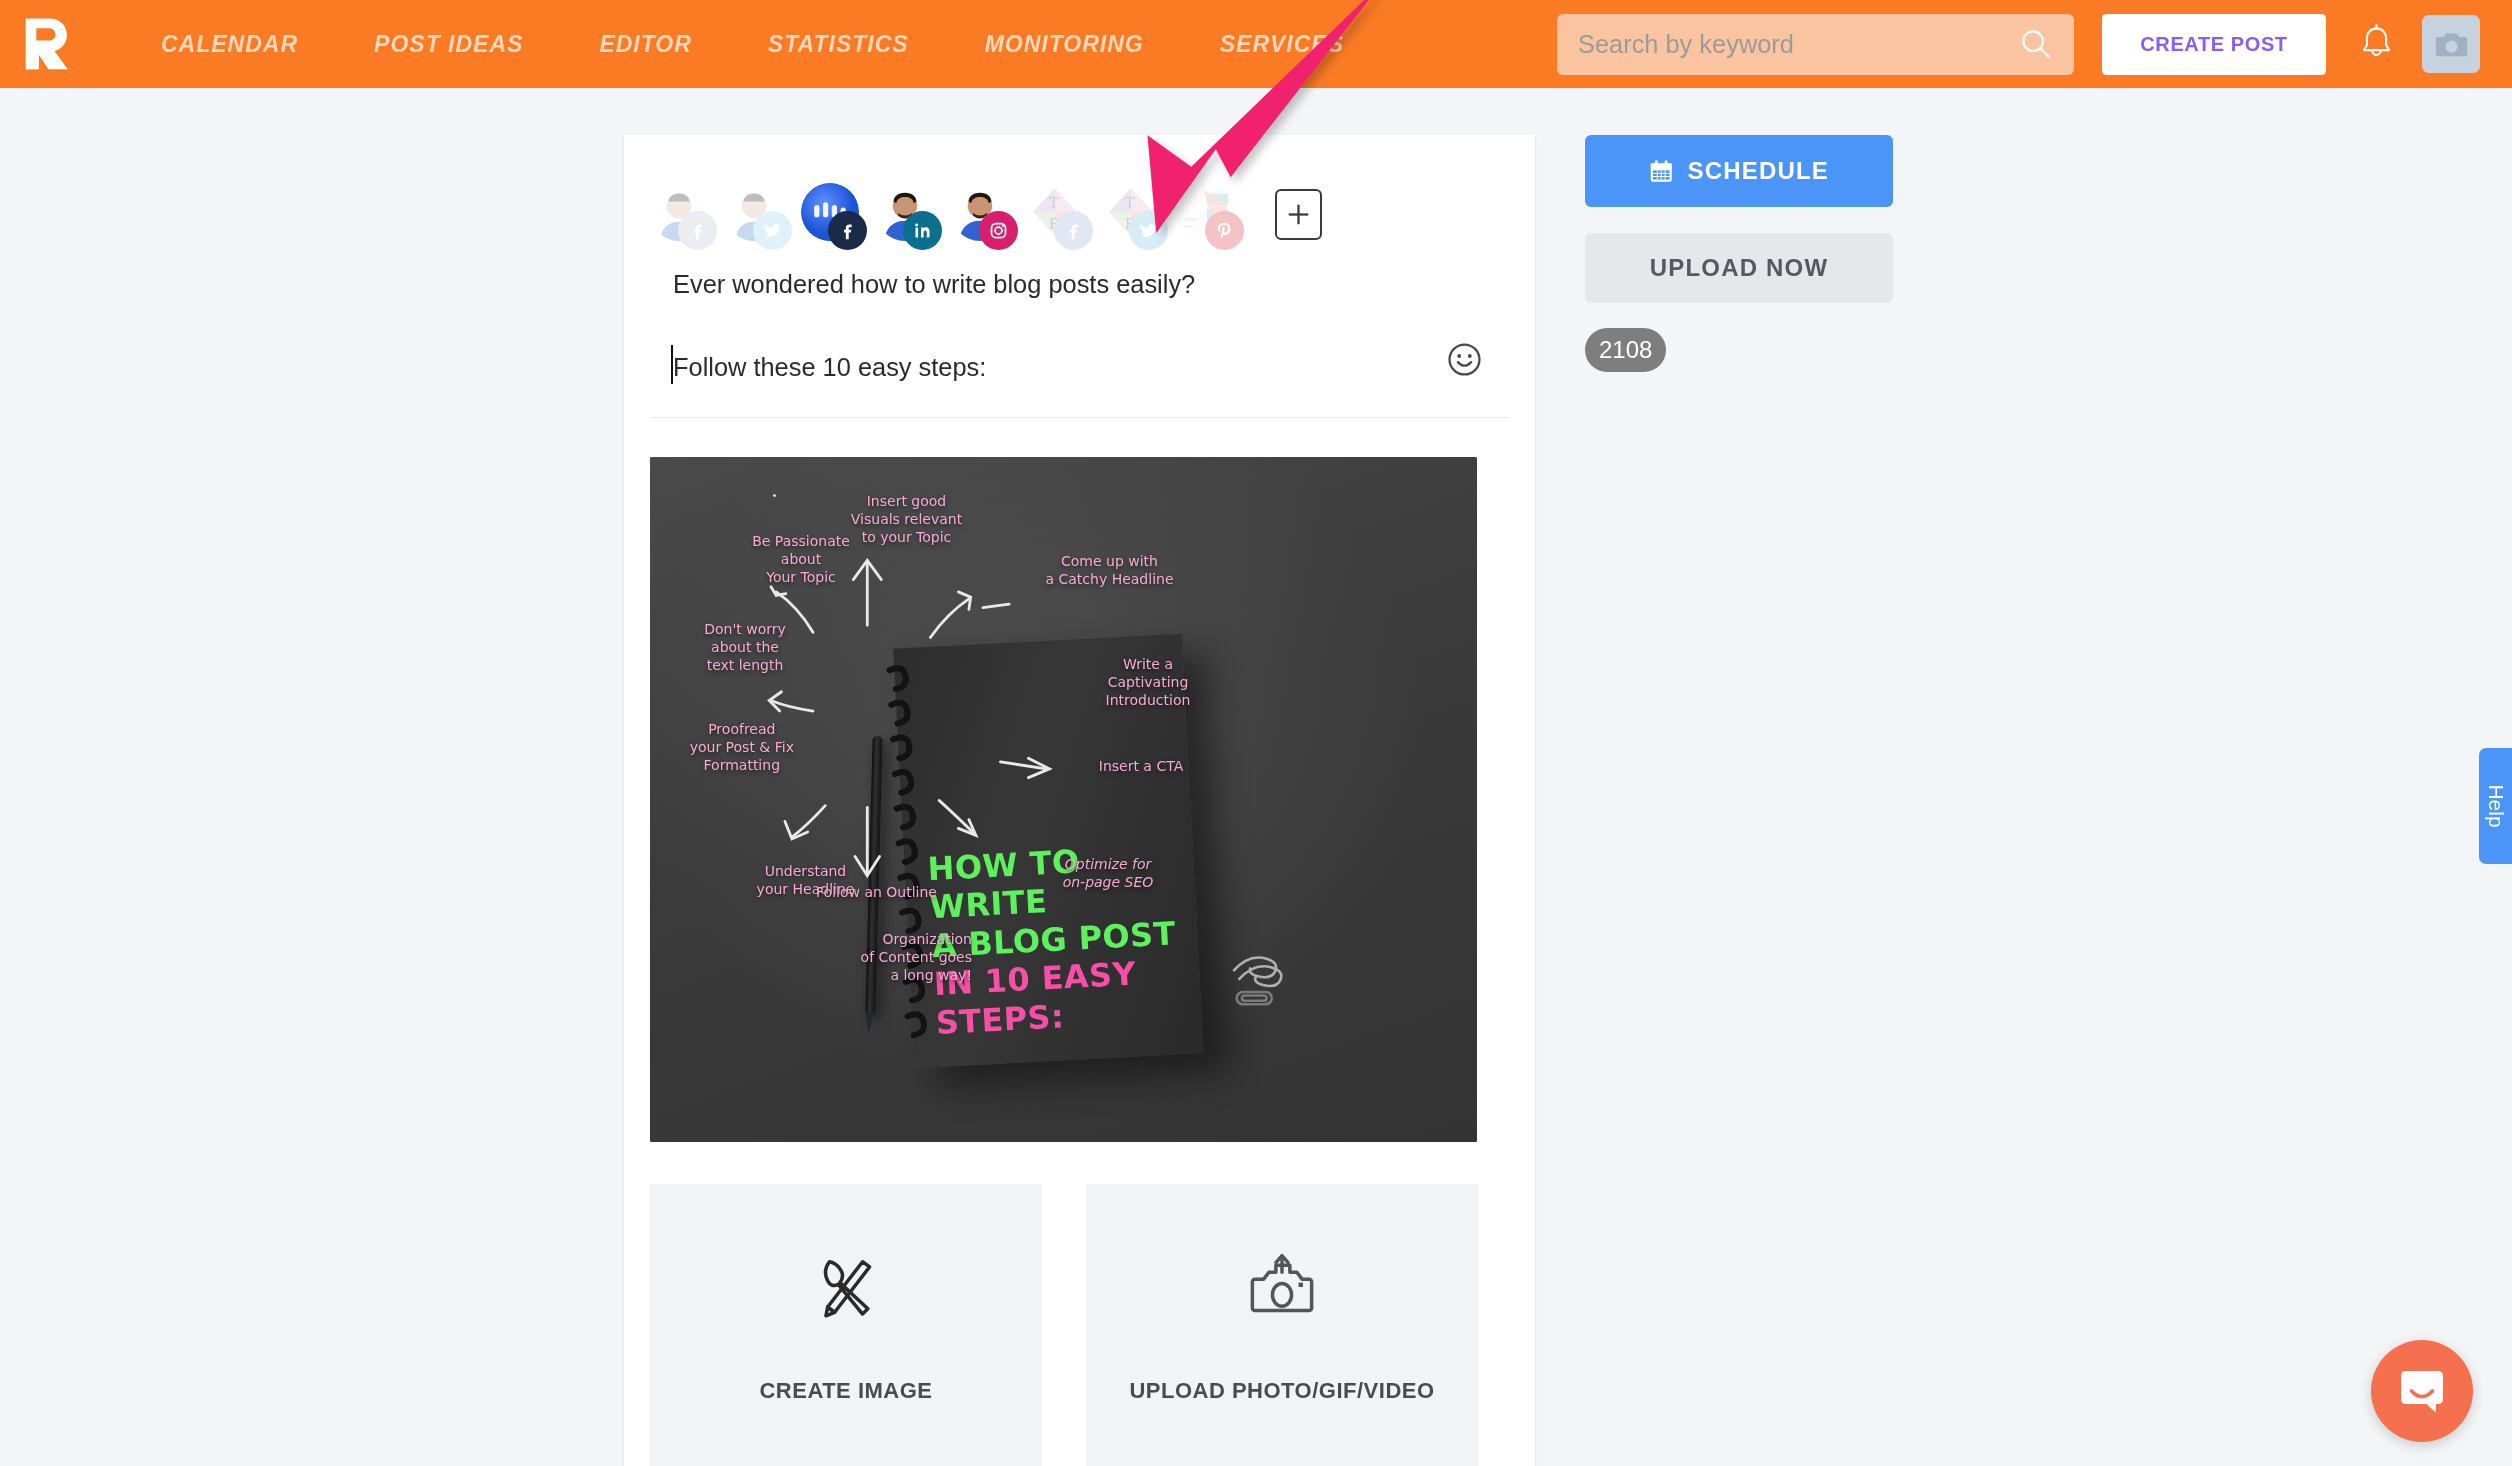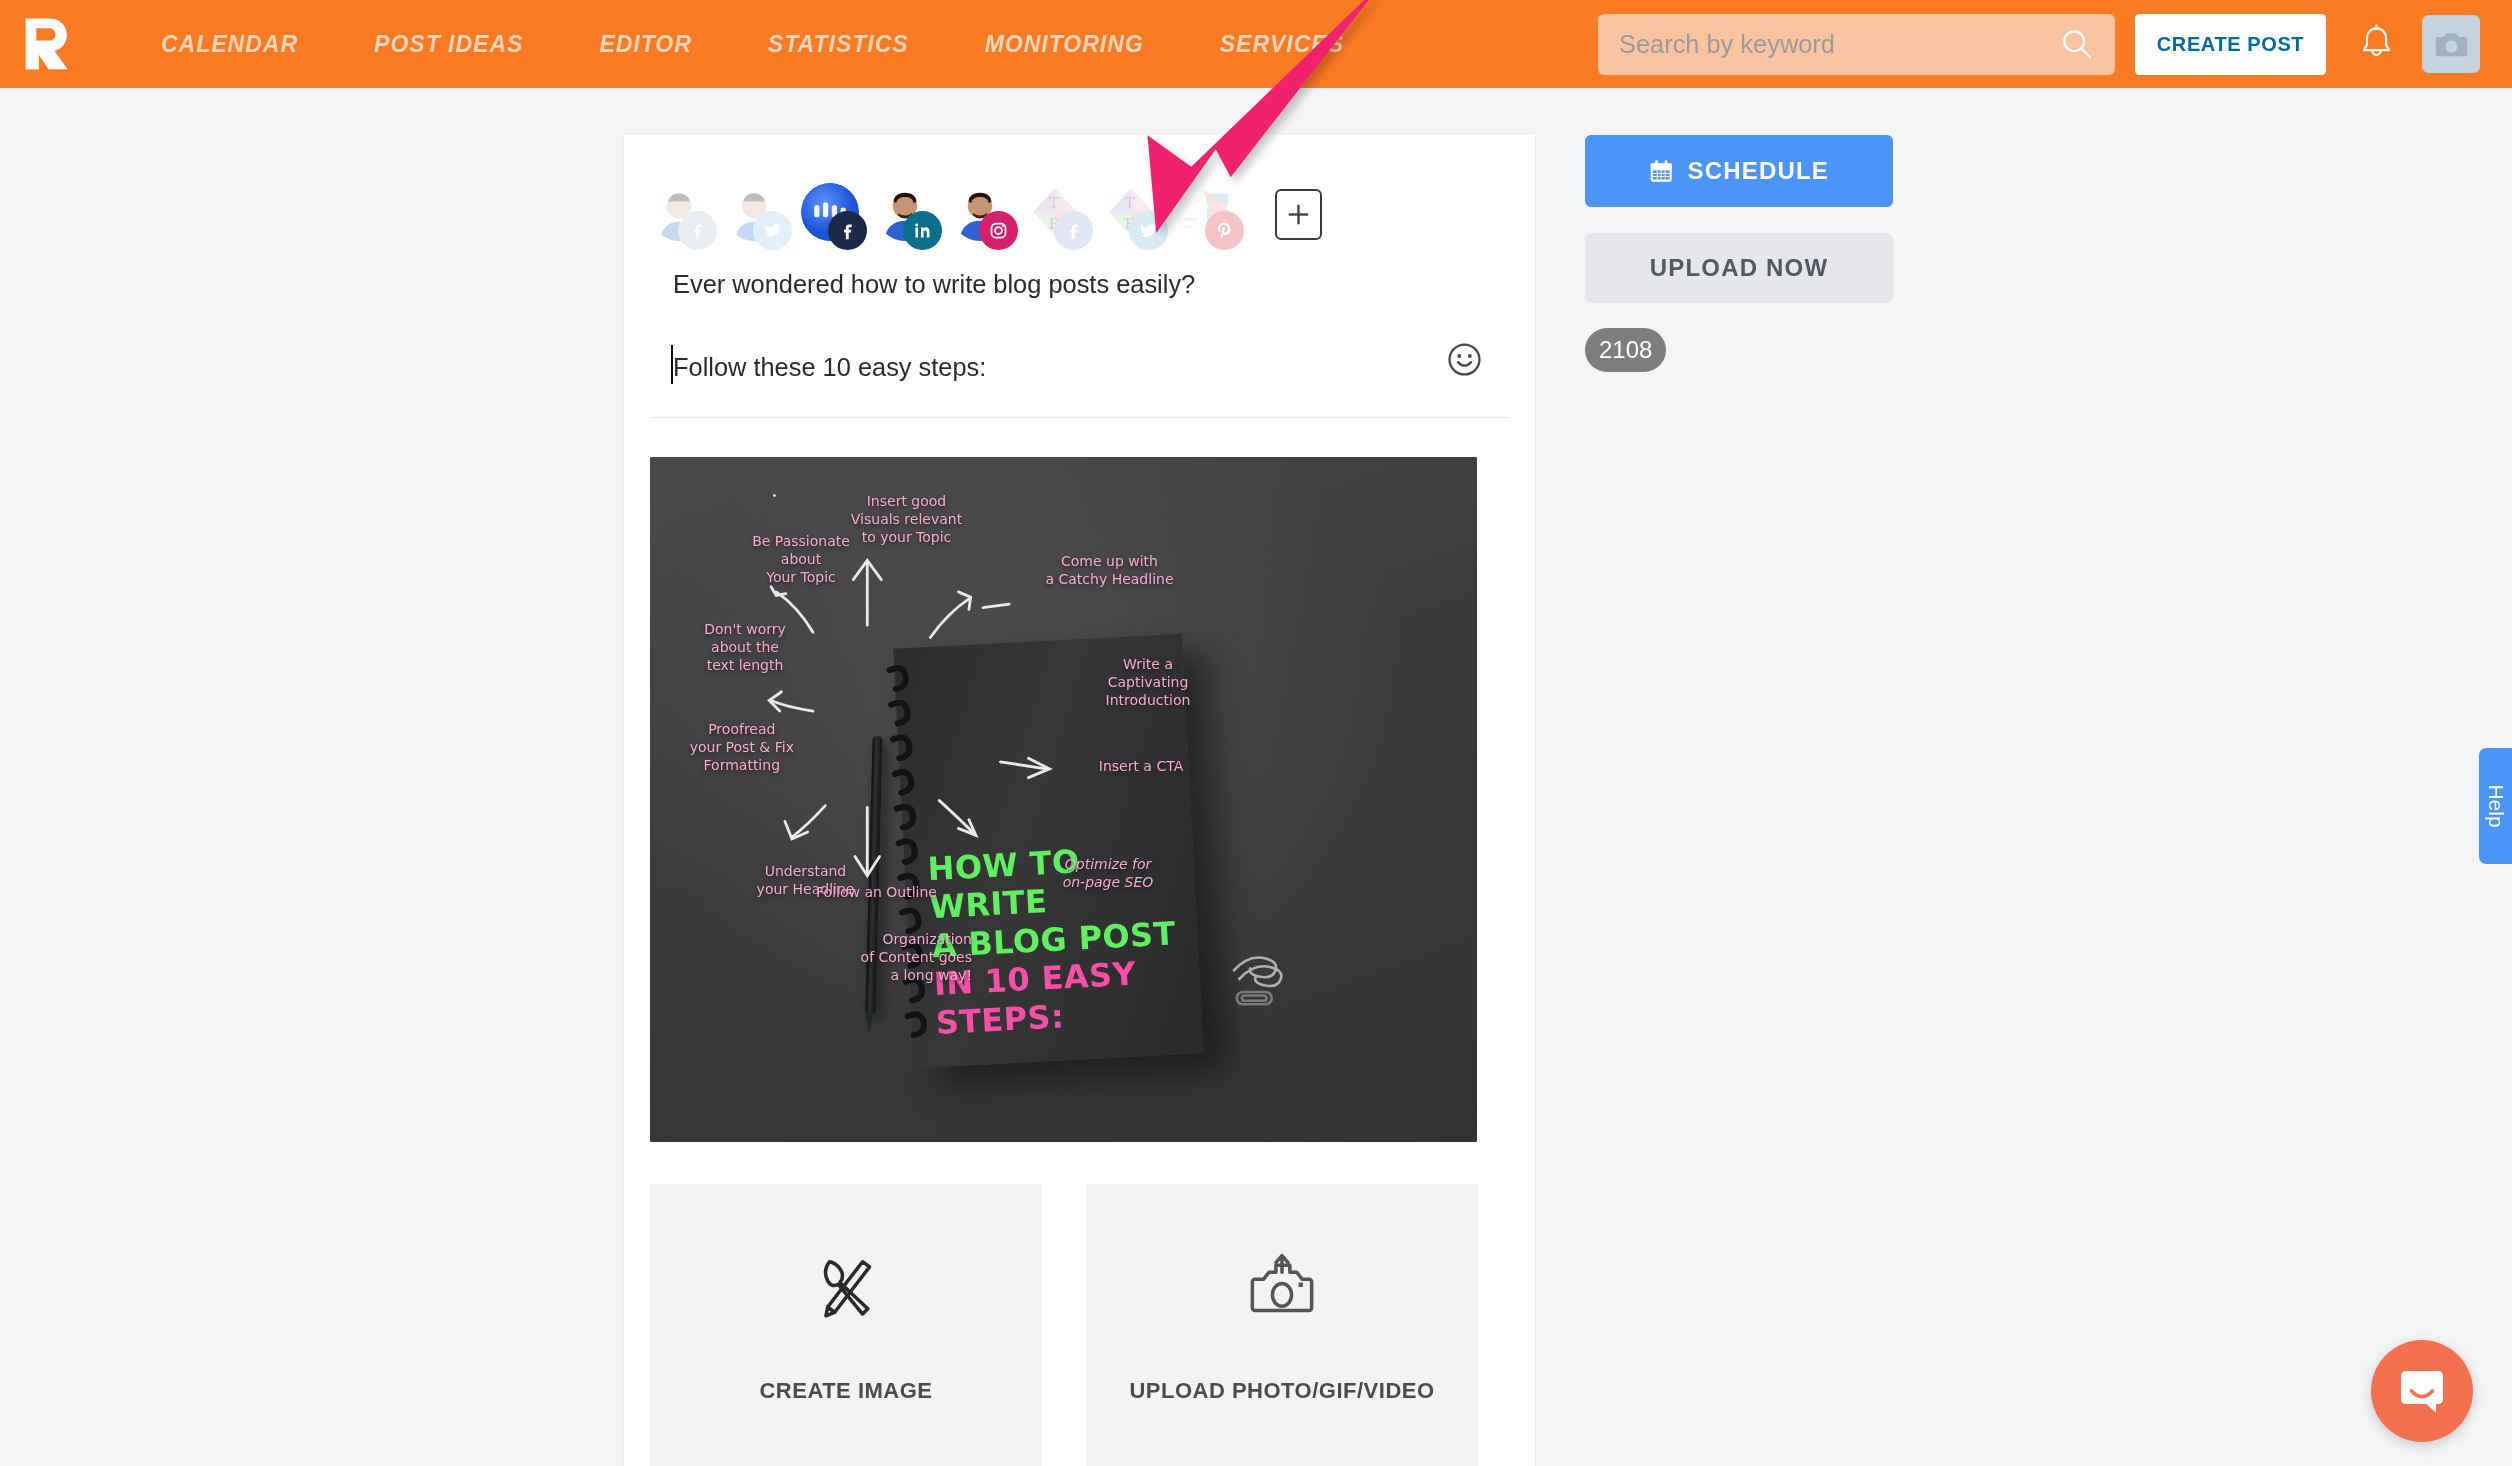--- a/index.html
+++ b/index.html
@@ -59,26 +59,26 @@
     padding-left: 21px;
     width: 438px;
   }
   .search-box input::placeholder { color: #9b9b9b; opacity: 1; }
   .search-icon {
     position: absolute; right: 23px; top: 50%;
     transform: translateY(-50%);
     width: 30px; height: 30px;
   }
   .create-post-btn {
-    margin-left: 20px;
-    width: 191px; height: 61px;
+    margin-left: 28px;
+    width: 224px; height: 61px;
     background: #ffffff;
     border-radius: 4.4px;
     display: flex; align-items: center; justify-content: center;
-    color: #0369a1;
+    color: #8b5cf6;
     font-size: 20px; font-weight: 700; letter-spacing: 0.6px;
     cursor: pointer;
     border: 0;
     font-family: "Liberation Sans", sans-serif;
   }
   .bell-btn {
     margin-left: 30px; width: 40px; height: 47px;
     display: flex; align-items: center; justify-content: center;
     cursor: pointer;
   }

